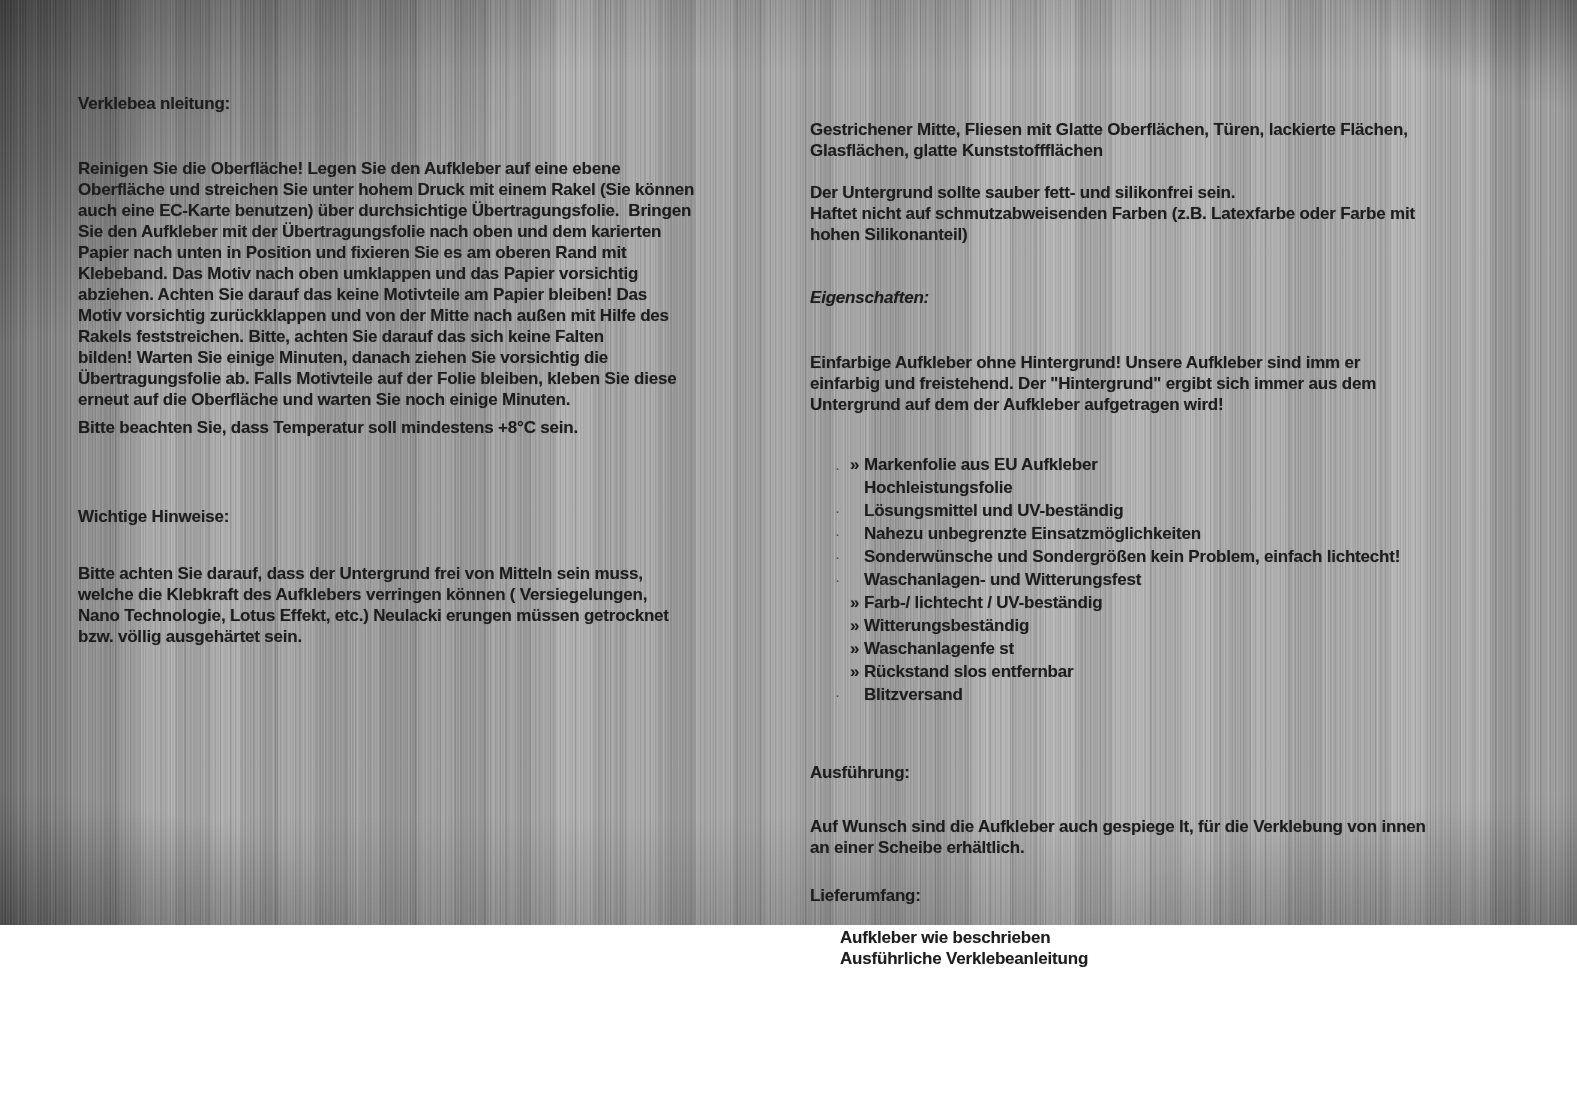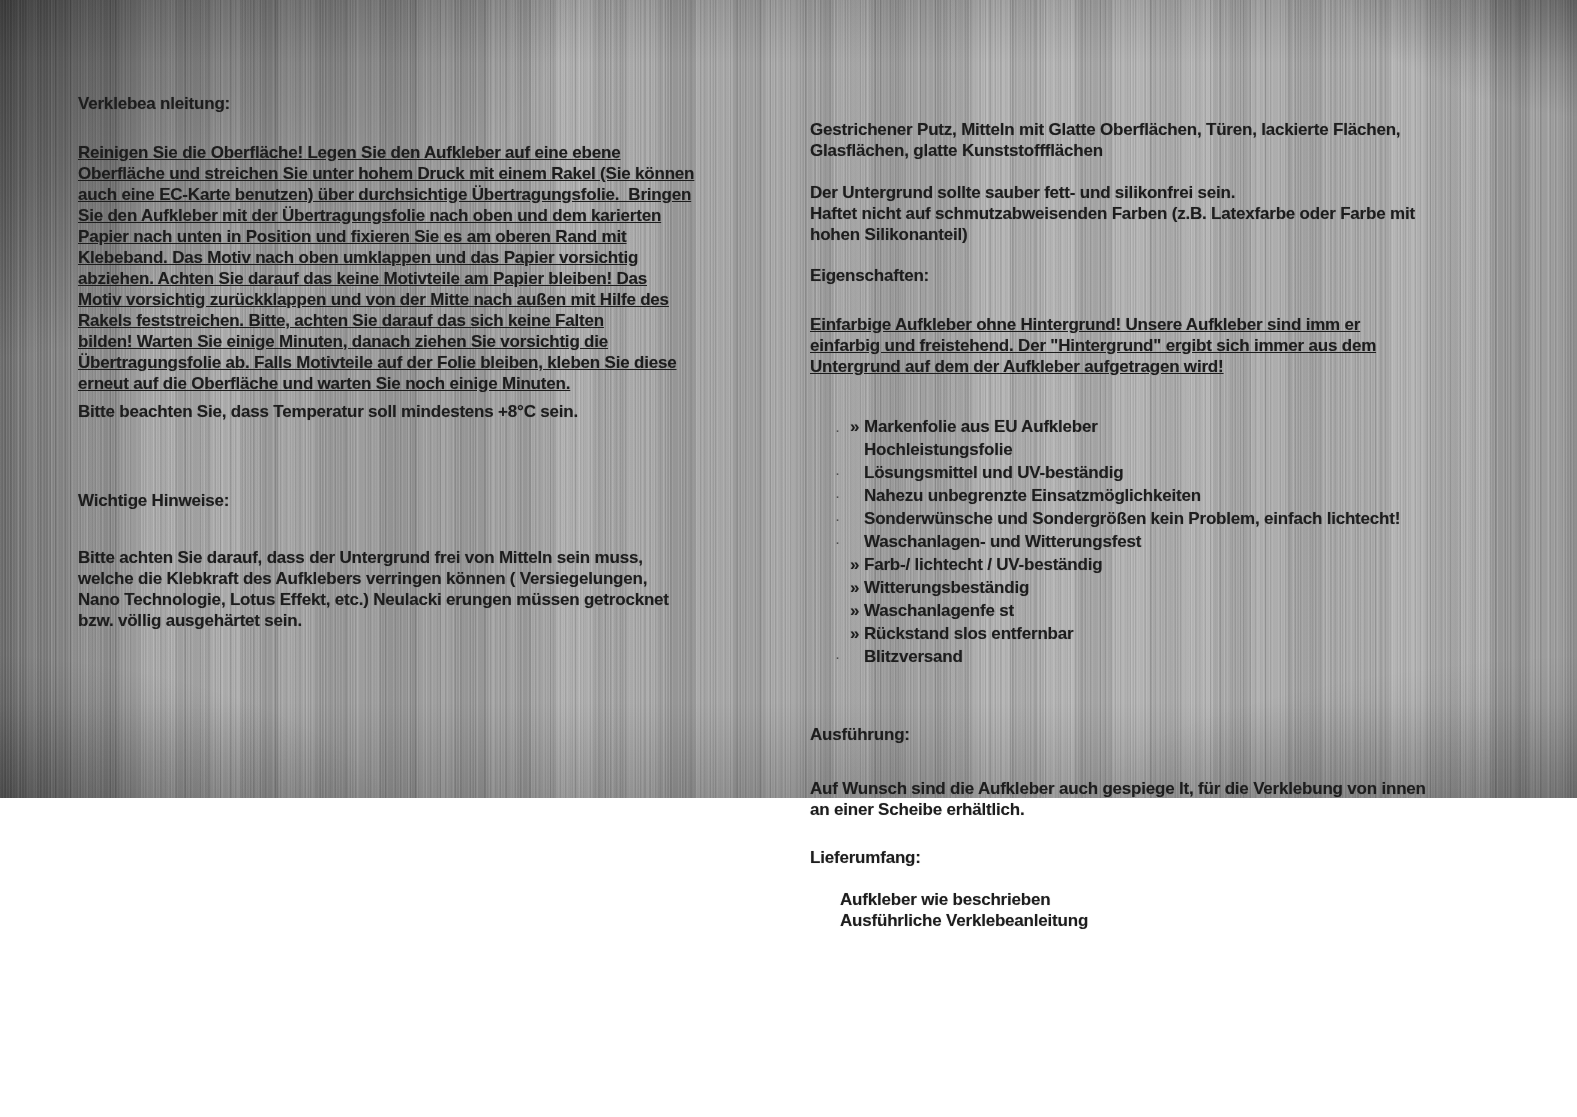--- a/index.html
+++ b/index.html
@@ -3,21 +3,21 @@
 <meta charset="utf-8">
 <style>
   html, body { margin: 0; padding: 0; }
   body {
     width: 1577px; height: 1117px;
     overflow: hidden;
     font-family: "Liberation Sans", "DejaVu Sans", sans-serif;
   }
   .canvas {
     position: relative;
-    width: 1577px; height: 798px;
+    width: 1577px; height: 925px;
     background:
       
       radial-gradient(ellipse 1000px 620px at -8% -10%, rgba(0,0,0,.50), rgba(0,0,0,.22) 45%, rgba(0,0,0,0) 72%),
       radial-gradient(ellipse 430px 240px at 103% -6%, rgba(0,0,0,.38), rgba(0,0,0,0) 70%),
       radial-gradient(ellipse 700px 280px at -5% 106%, rgba(0,0,0,.28), rgba(0,0,0,0) 70%),
       radial-gradient(ellipse 900px 300px at 105% 108%, rgba(0,0,0,.22), rgba(0,0,0,0) 70%),
       
       linear-gradient(180deg, rgba(0,0,0,.10), rgba(0,0,0,0) 8%, rgba(0,0,0,0) 88%, rgba(0,0,0,.14)),
       
       repeating-linear-gradient(90deg, rgba(255,255,255,.10) 0 1px, rgba(255,255,255,0) 1px 3px),
@@ -38,26 +38,26 @@
     font-weight: 700;
     font-size: 17px;
     line-height: 21px;
     letter-spacing: -0.2px;
     text-shadow: 0 0 1px rgba(30,30,30,.35);
   }
   .col-left  { left: 78px;  top: 93px;  width: 730px; }
   .col-right { left: 810px; top: 92px;  width: 750px; }
   .h, .p { white-space: pre; }
   .mt27  { margin-top: 27px; }
-  .mt28  { margin-top: 28px; text-decoration: underline; }
+  .mt28  { margin-top: 44px; }
   .mt19  { margin-top: 7px; }
   .mt155 { margin-top: 68px; }
   .mt24  { margin-top: 36px; }
   .mt21  { margin-top: 21px; }
-  .mt42  { margin-top: 20px; }
+  .mt42  { margin-top: 42px; font-style: italic; }
   .mt38  { margin-top: 38px; }
   .mt56  { margin-top: 56px; }
   .mt33  { margin-top: 33px; }
   .feature-list { padding-left: 26px; }
   .feat-row {
     display: flex;
     align-items: baseline;
     height: 23px;
     line-height: 23px;
     white-space: pre;
@@ -92,21 +92,21 @@
 erneut auf die Oberfläche und warten Sie noch einige Minuten.</div>
     <div class="p mt19">Bitte beachten Sie, dass Temperatur soll mindestens +8°C sein.</div>
     <div class="h mt155">Wichtige Hinweise:</div>
     <div class="p mt24">Bitte achten Sie darauf, dass der Untergrund frei von Mitteln sein muss,
 welche die Klebkraft des Aufklebers verringen können ( Versiegelungen,
 Nano Technologie, Lotus Effekt, etc.) Neulacki erungen müssen getrocknet
 bzw. völlig ausgehärtet sein.</div>
   </div>
 
   <div class="col col-right">
-    <div class="p mt27">Gestrichener Putz, Mitteln mit Glatte Oberflächen, Türen, lackierte Flächen,
+    <div class="p mt27">Gestrichener Mitte, Fliesen mit Glatte Oberflächen, Türen, lackierte Flächen,
 Glasflächen, glatte Kunststoffflächen</div>
     <div class="p mt21">Der Untergrund sollte sauber fett- und silikonfrei sein.
 Haftet nicht auf schmutzabweisenden Farben (z.B. Latexfarbe oder Farbe mit
 hohen Silikonanteil)</div>
     <div class="h mt42">Eigenschaften:</div>
     <div class="p mt28">Einfarbige Aufkleber ohne Hintergrund! Unsere Aufkleber sind imm er
 einfarbig und freistehend. Der "Hintergrund" ergibt sich immer aus dem
 Untergrund auf dem der Aufkleber aufgetragen wird!</div>
 
     <div class="feature-list mt38">

